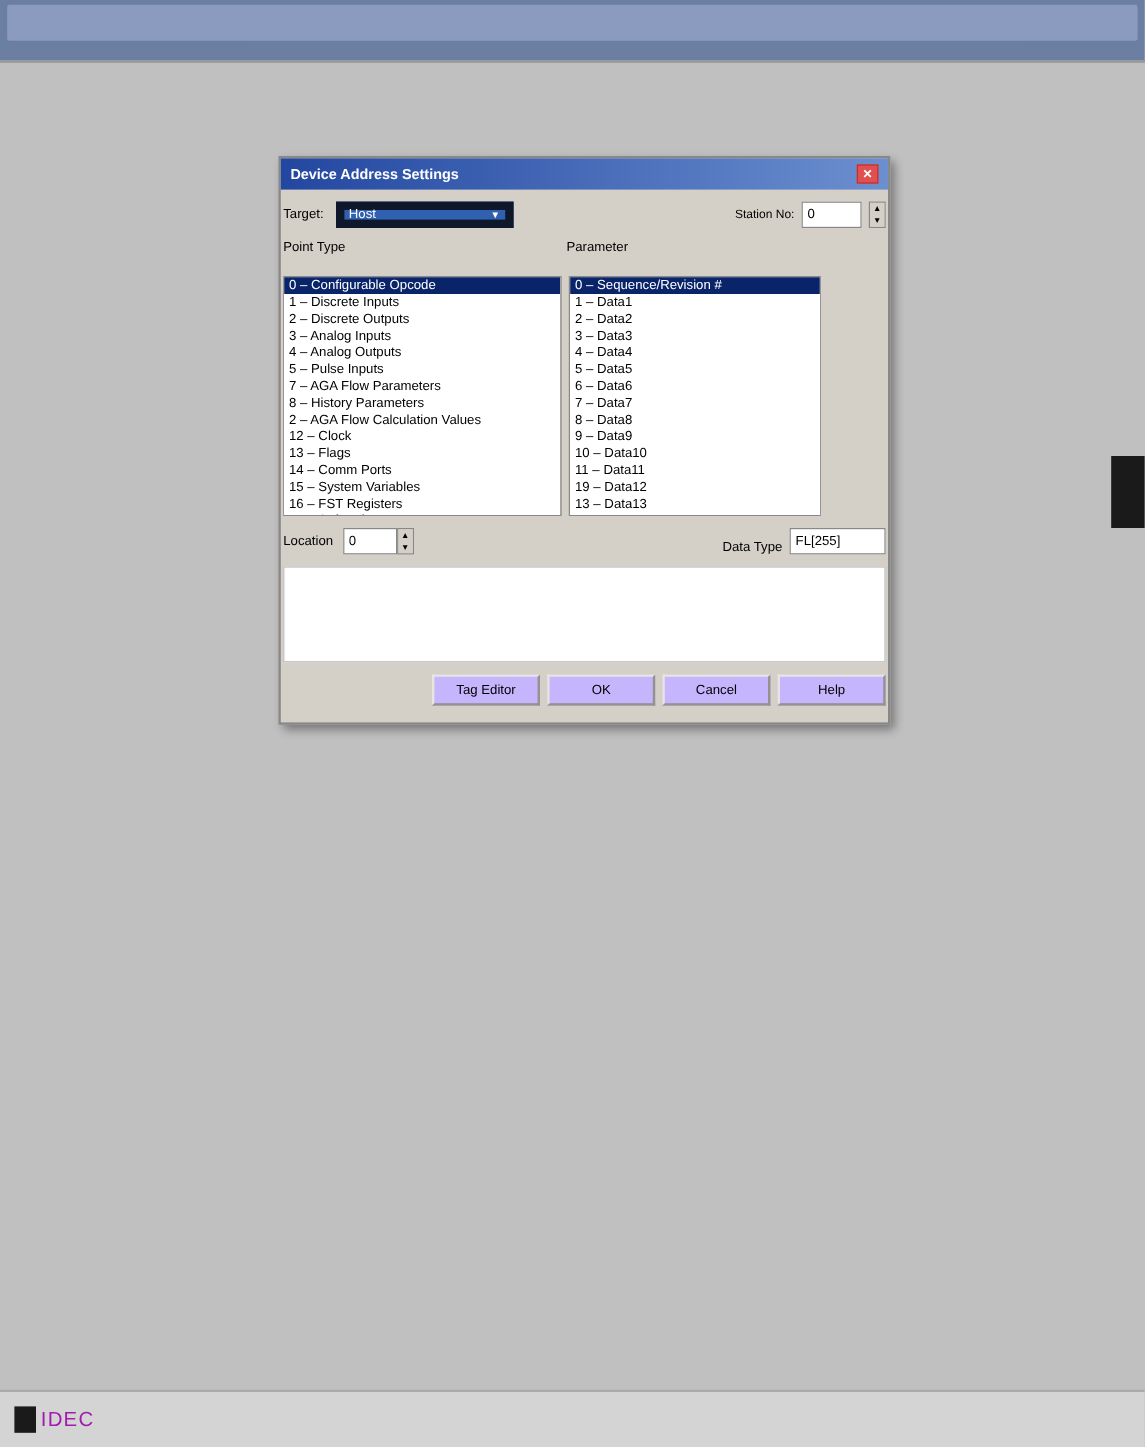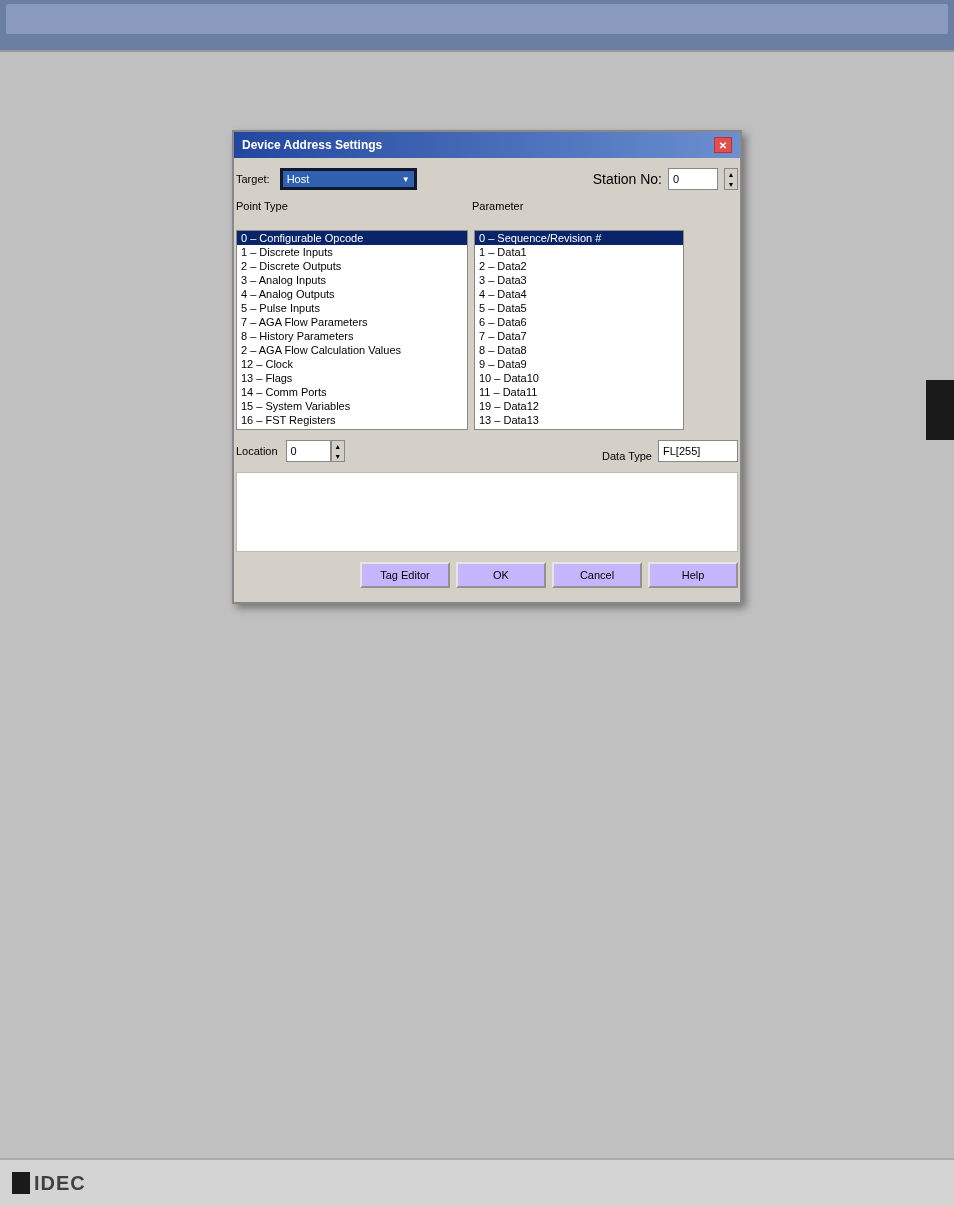--- a/index.html
+++ b/index.html
@@ -43,23 +43,23 @@
       display: flex;
       align-items: center;
       gap: 4px;
     }
     .idec-logo-box {
       width: 18px;
       height: 22px;
       background: #1a1a1a;
     }
     .idec-logo-text {
-      font-size: 20px;
-      font-weight: bold;
-      color: #404040;
+      font-size: 17px;
+      font-weight: normal;
+      color: #a21caf;
       letter-spacing: 1px;
     }
 
     
     .right-tab {
       position: absolute;
       right: 0;
       top: 380px;
       width: 28px;
       height: 60px;
@@ -111,45 +111,45 @@
       display: flex;
       align-items: center;
       gap: 10px;
       margin-bottom: 10px;
     }
     .target-label {
       font-size: 11px;
       color: #000;
     }
     .target-dropdown {
-      width: 137px;
+      width: 148px;
       height: 22px;
       background: #3060b0;
       color: white;
-      border: 3px solid #0f172a;
+      border: 7px solid #0f172a;
       font-size: 11px;
       padding: 2px 4px;
       display: flex;
       align-items: center;
       justify-content: space-between;
       cursor: pointer;
     }
     .dropdown-arrow {
       font-size: 8px;
       color: white;
     }
 
     .station-group {
       display: flex;
       align-items: center;
       gap: 6px;
       margin-left: auto;
     }
     .station-label {
-      font-size: 14px;
+      font-size: 10px;
     }
     .station-input {
       width: 50px;
       height: 22px;
       border: 1px solid #888;
       background: white;
       display: flex;
       align-items: center;
       padding: 2px 4px;
       font-size: 11px;

